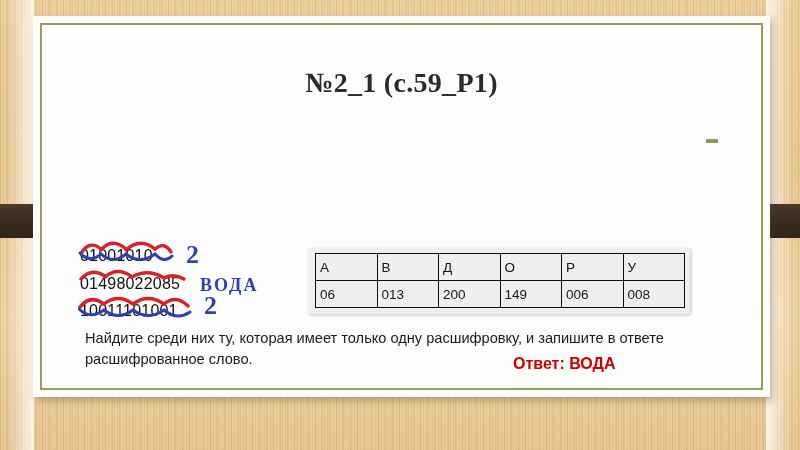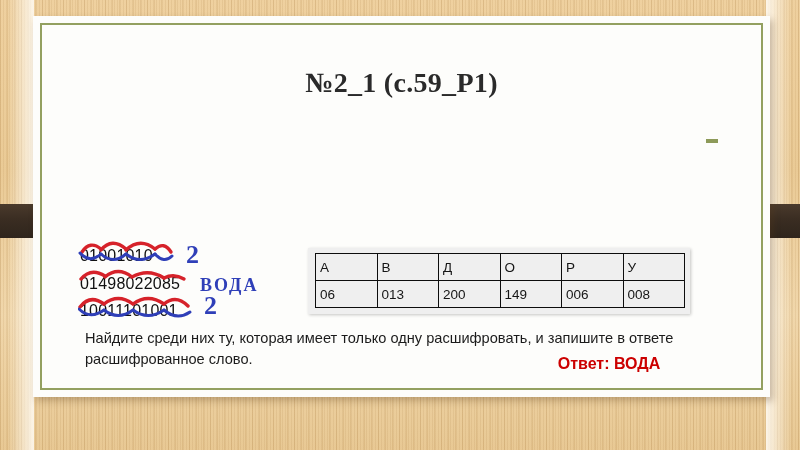--- a/index.html
+++ b/index.html
@@ -207,21 +207,21 @@
     overflow: hidden;
     white-space: nowrap;
   }
 
   
   #answer {
     position: absolute;
     left: 480px;
     top: 339px;
     width: 192px;
-    text-align: center;
+    text-align: left;
     color: #cc0000;
     font-size: 16px;
     font-weight: bold;
   }
 </style>
 </head>
 <body>
 
 <div id="slide">
 
@@ -306,19 +306,19 @@
               <td>013</td>
               <td>200</td>
               <td>149</td>
               <td>006</td>
               <td>008</td>
             </tr>
           </tbody>
         </table>
       </div>
 
-      <div class="para" id="para4">Найдите среди них ту, которая имеет только одну расшифровать, и запишите в ответе расшифрованное слово.</div>
+      <div class="para" id="para4">Найдите среди них ту, которая имеет только одну расшифровку, и запишите в ответе расшифрованное слово.</div>
 
       <div id="answer">Ответ: ВОДА</div>
 
     </div>
   </div>
 </div>
 
 </body></html>

